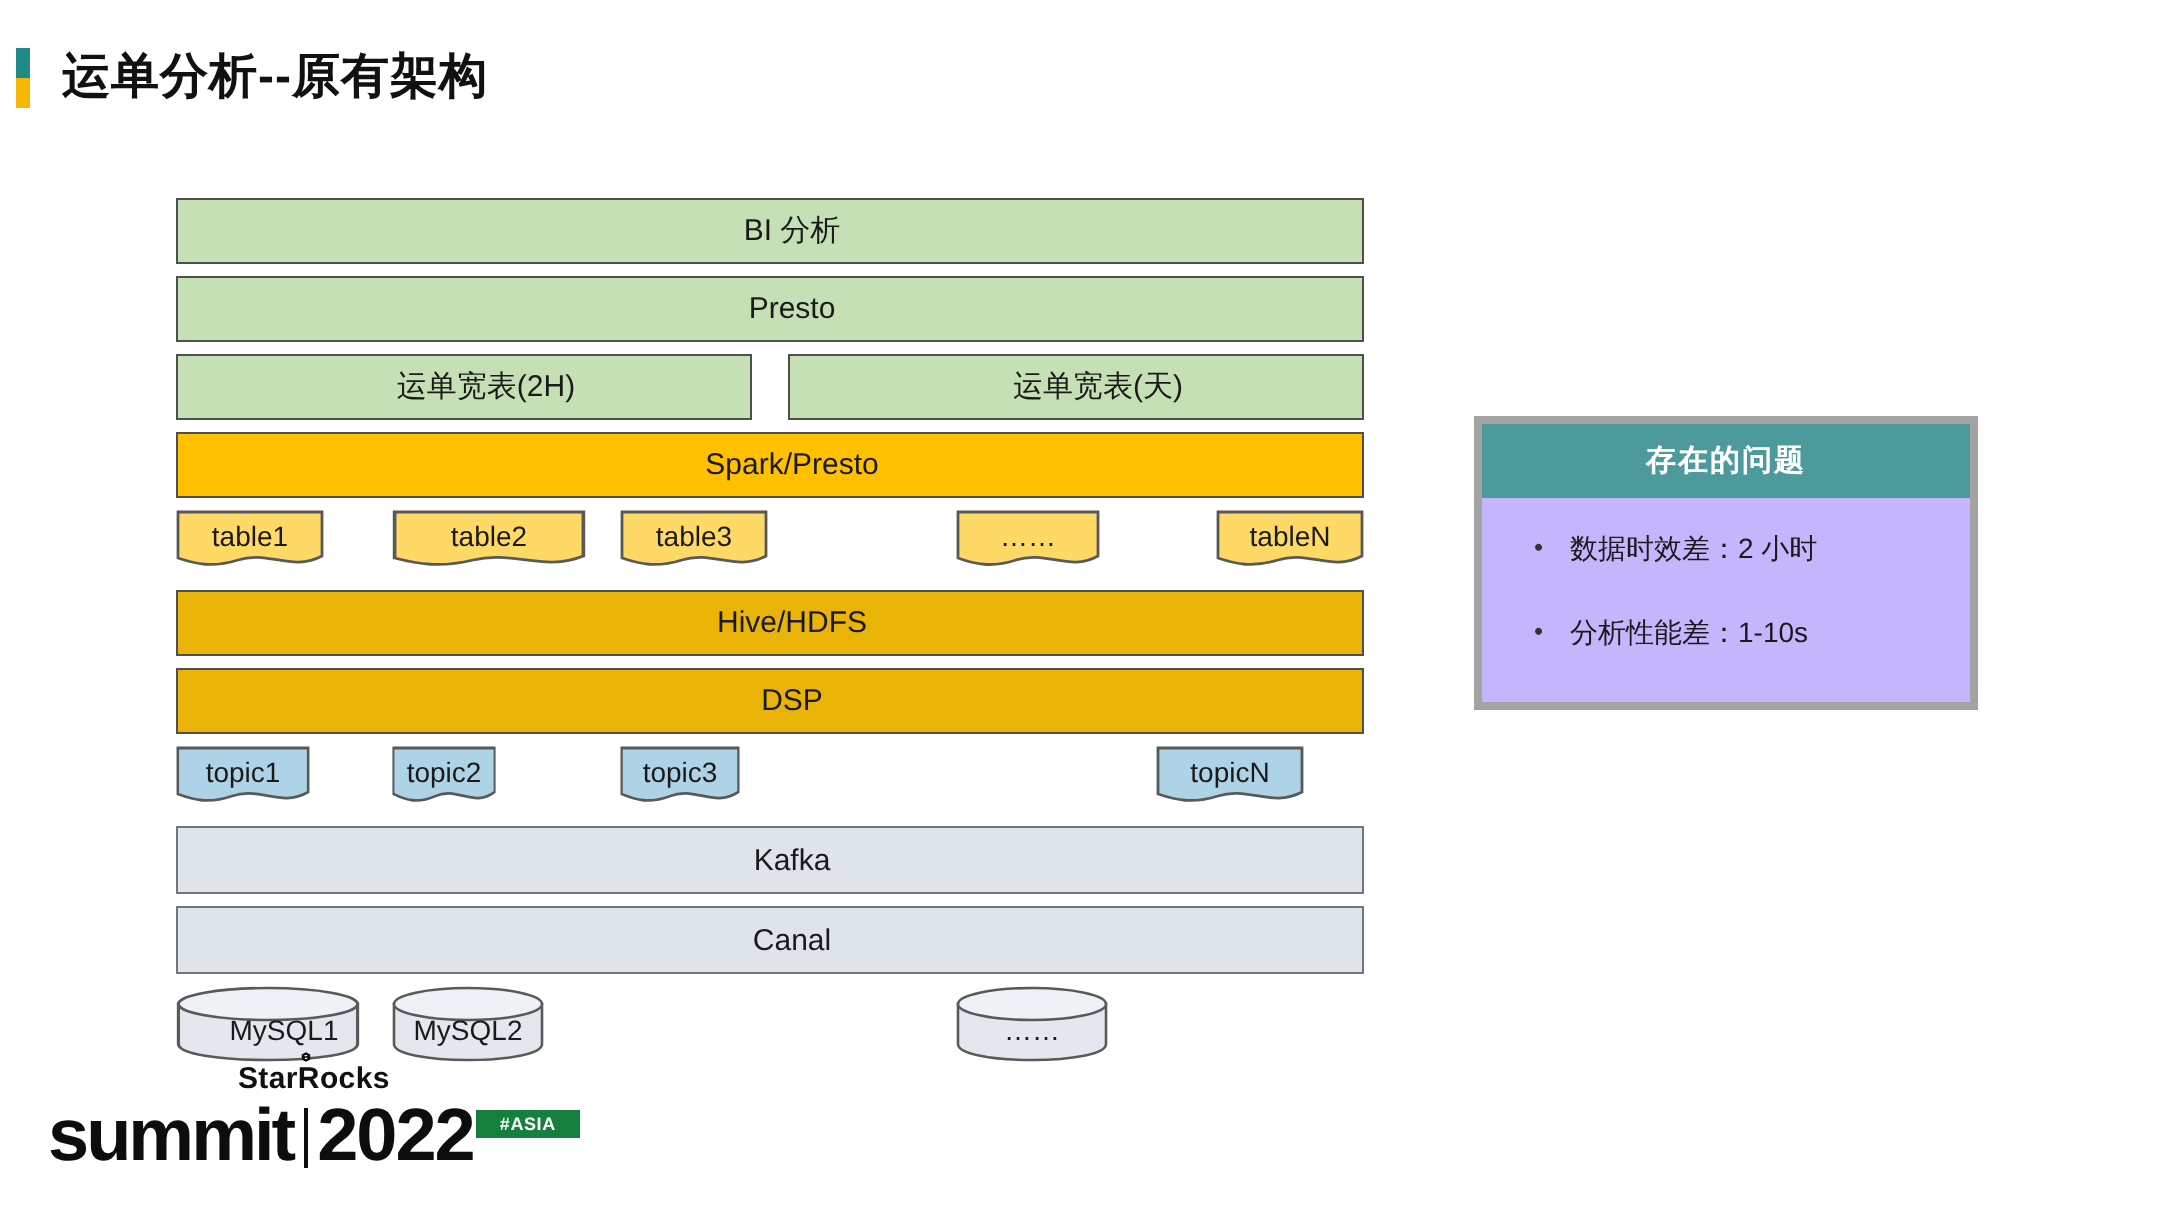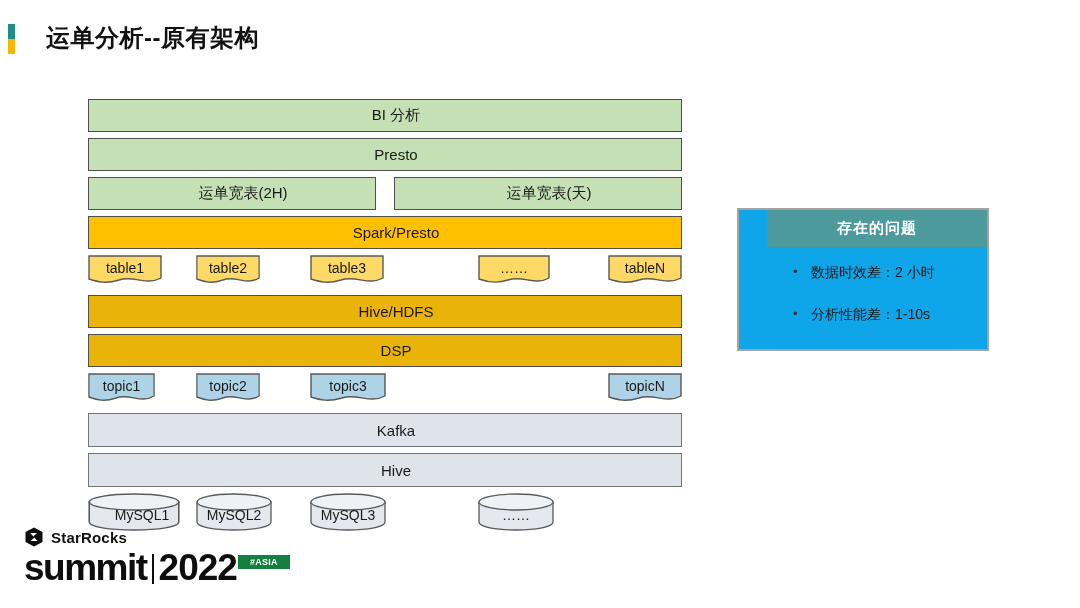--- a/index.html
+++ b/index.html
@@ -2,21 +2,21 @@
 <html><head>
 <meta charset="utf-8">
 <style>
   html,body{margin:0;padding:0;}
   body{
     width:1080px;height:608px;background:#ffffff;position:relative;overflow:hidden;
     font-family:"Liberation Sans","DejaVu Sans",sans-serif;color:#1a1a1a;
   }
 
   
-  #slide-title{position:absolute;left:8px;top:22px;display:flex;align-items:flex-end;gap:15px;}
+  #slide-title{position:absolute;left:8px;top:22px;display:flex;align-items:flex-end;}
   .title-marker{width:7px;height:30px;display:flex;flex-direction:column;margin-right:16px;}
   .title-marker .tm-top{flex:1;background:#1f8a87;}
   .title-marker .tm-bot{flex:1;background:#f5b800;}
   #title-text{font-size:24px;font-weight:bold;letter-spacing:.5px;color:#111;}
 
   
   #diagram{position:absolute;left:88px;top:99px;width:594px;}
   .layer{
     box-sizing:border-box;width:100%;height:33px;border:1.4px solid #4f4f4f;
     display:flex;align-items:center;justify-content:center;
@@ -51,35 +51,35 @@
     position:absolute;top:0;height:38px;
     display:flex;align-items:center;justify-content:center;
     font-size:14px;color:#1a1a1a;
   }
   .cyl .cyl-svg{position:absolute;left:0;top:0;width:100%;height:100%;}
   .cyl .cyl-label{position:relative;z-index:2;padding-top:6px;}
 
   
   #problems-panel{
     position:absolute;left:737px;top:208px;width:252px;
-    border:2px solid #a3a3a3;background:#0ea5e9;box-sizing:border-box;padding-left:28px;
+    border:4px solid #a3a3a3;background:#c4b5fd;box-sizing:border-box;
   }
   #problems-header{
     background:#4d9a9c;color:#ffffff;font-size:15px;font-weight:bold;
     text-align:center;padding:9px 0 9px;letter-spacing:1px;
   }
   #problems-body{padding:16px 0 22px 0;}
   .problem-item{display:flex;align-items:flex-start;font-size:14px;margin:0 0 24px 26px;}
   .problem-item:last-child{margin-bottom:4px;}
   .problem-bullet{width:18px;color:#333;font-size:13px;line-height:18px;}
   .problem-text{line-height:18px;color:#1a1a1a;}
 
   
   #footer-logo{position:absolute;left:24px;top:526px;}
-  #logo-top{display:flex;align-items:center;height:22px;}
+  #logo-top{display:flex;align-items:center;height:22px;flex-direction:column;}
   #logo-mark{margin-right:7px;}
   #logo-wordmark{font-size:15px;font-weight:bold;letter-spacing:.2px;color:#111;}
   #logo-bottom{display:flex;align-items:flex-end;margin-top:1px;}
   #logo-summit{font-size:37px;font-weight:bold;letter-spacing:-1.5px;color:#0d0d0d;line-height:38px;}
   #logo-divider{width:2px;height:30px;background:#0d0d0d;margin:0 5px 3px 5px;}
   #logo-year{font-size:37px;font-weight:bold;letter-spacing:-1px;color:#0d0d0d;line-height:38px;}
   #logo-asia{
     background:#15803d;color:#ffffff;font-size:9px;font-weight:bold;
     padding:2px 12px;margin:0 0 18px 1px;letter-spacing:.3px;
   }
@@ -108,21 +108,21 @@
 
   <div class="layer orange">Spark/Presto</div>
 
   <div class="shape-row">
     <div class="doc" style="left:0px;width:74px;">
       <svg class="doc-svg" viewBox="0 0 74 30" preserveAspectRatio="none">
         <path d="M1 1 H73 V23 C58 31 46 20 31 25 C18 29 10 27 1 24 Z" fill="#ffd966" stroke="#595959" stroke-width="1.4"></path>
       </svg>
       <span class="doc-label">table1</span>
     </div>
-    <div class="doc" style="left:108px;width:64px;">
+    <div class="doc" style="left:108px;width:97px;">
       <svg class="doc-svg" viewBox="0 0 74 30" preserveAspectRatio="none">
         <path d="M1 1 H73 V23 C58 31 46 20 31 25 C18 29 10 27 1 24 Z" fill="#ffd966" stroke="#595959" stroke-width="1.4"></path>
       </svg>
       <span class="doc-label">table2</span>
     </div>
     <div class="doc" style="left:222px;width:74px;">
       <svg class="doc-svg" viewBox="0 0 74 30" preserveAspectRatio="none">
         <path d="M1 1 H73 V23 C58 31 46 20 31 25 C18 29 10 27 1 24 Z" fill="#ffd966" stroke="#595959" stroke-width="1.4"></path>
       </svg>
       <span class="doc-label">table3</span>
@@ -144,64 +144,57 @@
   <div class="layer blue">Hive/HDFS</div>
   <div class="layer blue">DSP</div>
 
   <div class="shape-row">
     <div class="doc" style="left:0px;width:67px;">
       <svg class="doc-svg" viewBox="0 0 74 30" preserveAspectRatio="none">
         <path d="M1 1 H73 V23 C58 31 46 20 31 25 C18 29 10 27 1 24 Z" fill="#aed2e6" stroke="#595959" stroke-width="1.4"></path>
       </svg>
       <span class="doc-label">topic1</span>
     </div>
-    <div class="doc" style="left:108px;width:64px;">
+    <div class="doc" style="left:108px;width:52px;">
       <svg class="doc-svg" viewBox="0 0 74 30" preserveAspectRatio="none">
         <path d="M1 1 H73 V23 C58 31 46 20 31 25 C18 29 10 27 1 24 Z" fill="#aed2e6" stroke="#595959" stroke-width="1.4"></path>
       </svg>
       <span class="doc-label">topic2</span>
     </div>
-    <div class="doc" style="left:222px;width:76px;">
+    <div class="doc" style="left:222px;width:60px;">
       <svg class="doc-svg" viewBox="0 0 74 30" preserveAspectRatio="none">
         <path d="M1 1 H73 V23 C58 31 46 20 31 25 C18 29 10 27 1 24 Z" fill="#aed2e6" stroke="#595959" stroke-width="1.4"></path>
       </svg>
       <span class="doc-label">topic3</span>
     </div>
-    <div class="doc" style="left:520px;width:74px;">
+    <div class="doc" style="left:490px;width:74px;">
       <svg class="doc-svg" viewBox="0 0 74 30" preserveAspectRatio="none">
         <path d="M1 1 H73 V23 C58 31 46 20 31 25 C18 29 10 27 1 24 Z" fill="#aed2e6" stroke="#595959" stroke-width="1.4"></path>
       </svg>
       <span class="doc-label">topicN</span>
     </div>
   </div>
 
   <div class="layer grey tall">Kafka</div>
-  <div class="layer grey tall">Hive</div>
+  <div class="layer grey tall">Canal</div>
 
   <div class="shape-row" style="height:40px;">
     <div class="cyl" style="left:0px;width:76px;padding-left:16px;">
       <svg class="cyl-svg" viewBox="0 0 76 38" preserveAspectRatio="none">
         <path d="M1 9 V29 C1 34 18 37 38 37 C58 37 75 34 75 29 V9 Z" fill="#e4e8ee" stroke="#595959" stroke-width="1.3"></path>
         <ellipse cx="38" cy="9" rx="37" ry="8" fill="#eef1f5" stroke="#595959" stroke-width="1.3"></ellipse>
       </svg>
       <span class="cyl-label">MySQL1</span>
     </div>
     <div class="cyl" style="left:108px;width:76px;">
       <svg class="cyl-svg" viewBox="0 0 76 38" preserveAspectRatio="none">
         <path d="M1 9 V29 C1 34 18 37 38 37 C58 37 75 34 75 29 V9 Z" fill="#e4e8ee" stroke="#595959" stroke-width="1.3"></path>
         <ellipse cx="38" cy="9" rx="37" ry="8" fill="#eef1f5" stroke="#595959" stroke-width="1.3"></ellipse>
       </svg>
       <span class="cyl-label">MySQL2</span>
-    </div>
-    <div class="cyl" style="left:222px;width:76px;">
-      <svg class="cyl-svg" viewBox="0 0 76 38" preserveAspectRatio="none">
-        <path d="M1 9 V29 C1 34 18 37 38 37 C58 37 75 34 75 29 V9 Z" fill="#e4e8ee" stroke="#595959" stroke-width="1.3"></path>
-        <ellipse cx="38" cy="9" rx="37" ry="8" fill="#eef1f5" stroke="#595959" stroke-width="1.3"></ellipse>
-      </svg>
-      <span class="cyl-label">MySQL3</span>
     </div>
     <div class="cyl" style="left:390px;width:76px;">
       <svg class="cyl-svg" viewBox="0 0 76 38" preserveAspectRatio="none">
         <path d="M1 9 V29 C1 34 18 37 38 37 C58 37 75 34 75 29 V9 Z" fill="#e4e8ee" stroke="#595959" stroke-width="1.3"></path>
         <ellipse cx="38" cy="9" rx="37" ry="8" fill="#eef1f5" stroke="#595959" stroke-width="1.3"></ellipse>
       </svg>
       <span class="cyl-label">……</span>
     </div>
   </div>
 

